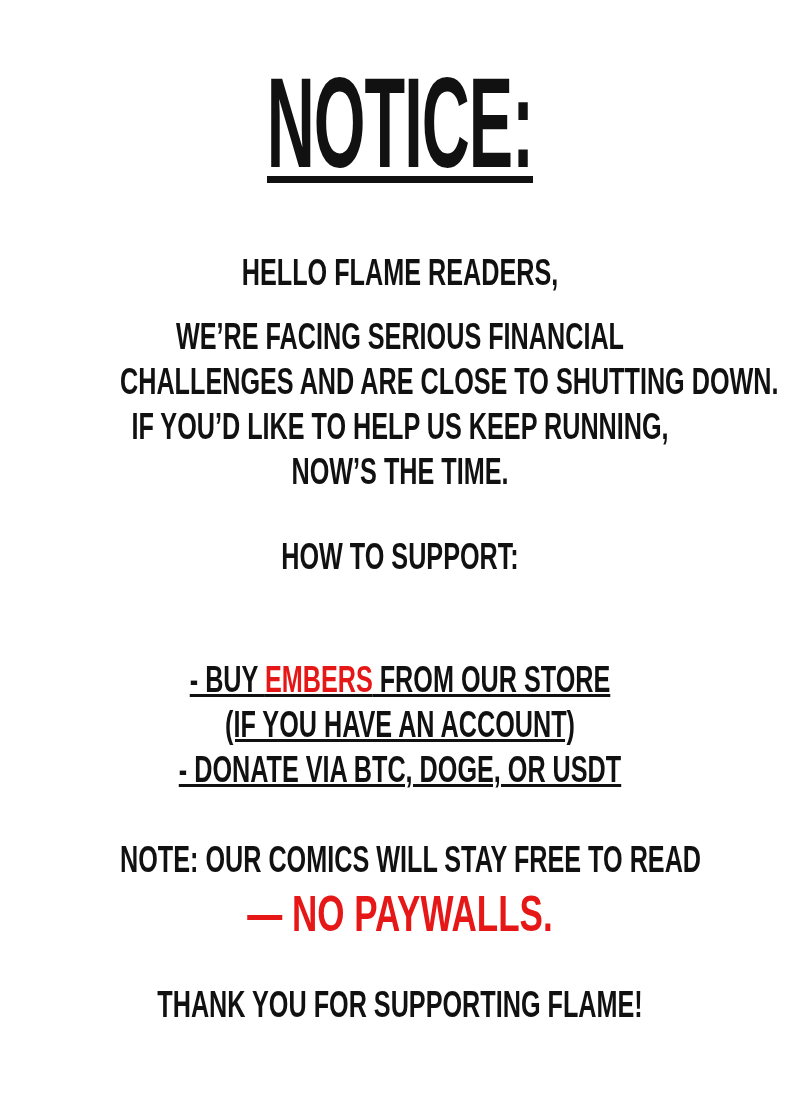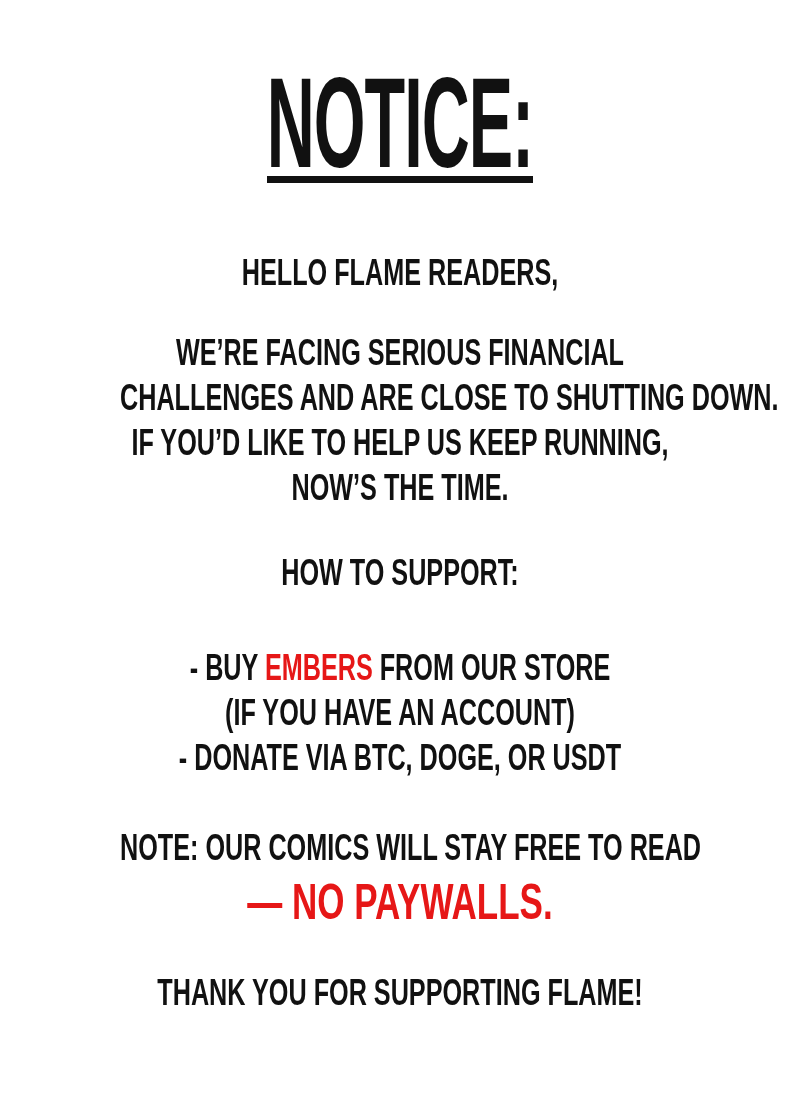--- a/index.html
+++ b/index.html
@@ -42,23 +42,23 @@
     transform-origin: 50% 50%;
     letter-spacing: -2px;
   }
   .heading-underline {
     width: 266px;
     height: 7px;
     background: var(--text);
     margin: -1px auto 0 auto;
   }
   .greeting      { margin-top: 67px; }
-  .para          { margin-top: 35px; text-align: center; }
+  .para          { margin-top: 19px; text-align: center; }
   .support-head  { margin-top: 40px; }
-  .support-list  { margin-top: 50px; }
+  .support-list  { margin-top: 78px; text-decoration: underline; }
   .note-line     { margin-top: 45px; }
   .red-line {
     margin-top: 4px;
     font-size: 50px;
     line-height: 56px;
     color: var(--accent);
     white-space: nowrap;
     transform: scaleX(0.70);
     transform-origin: 50% 50%;
   }

